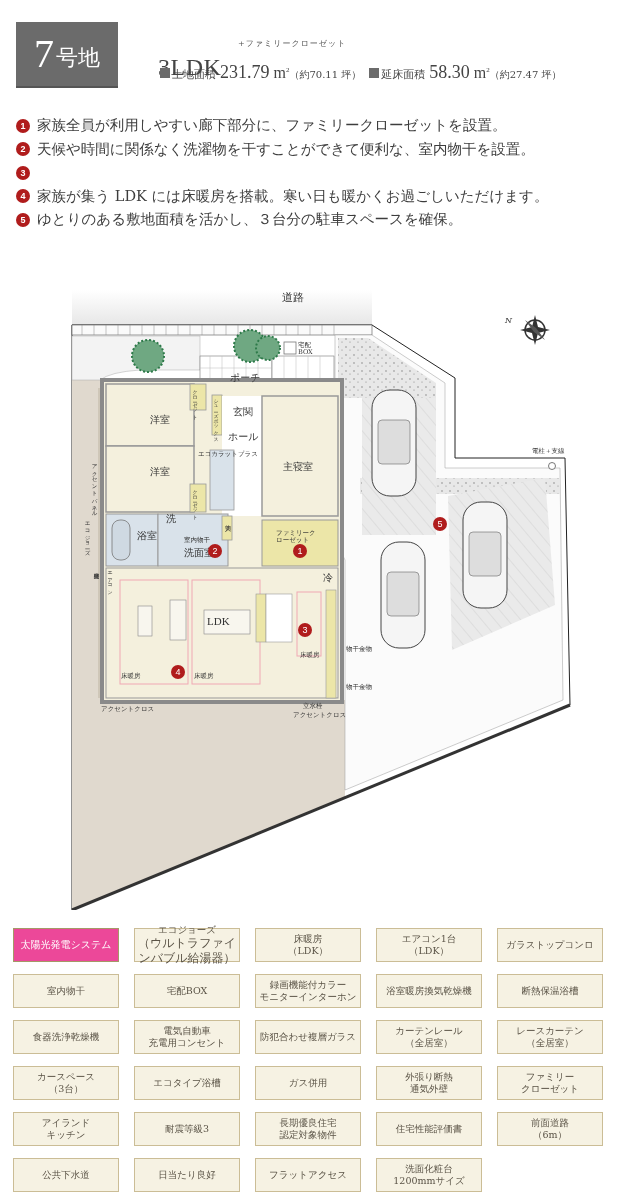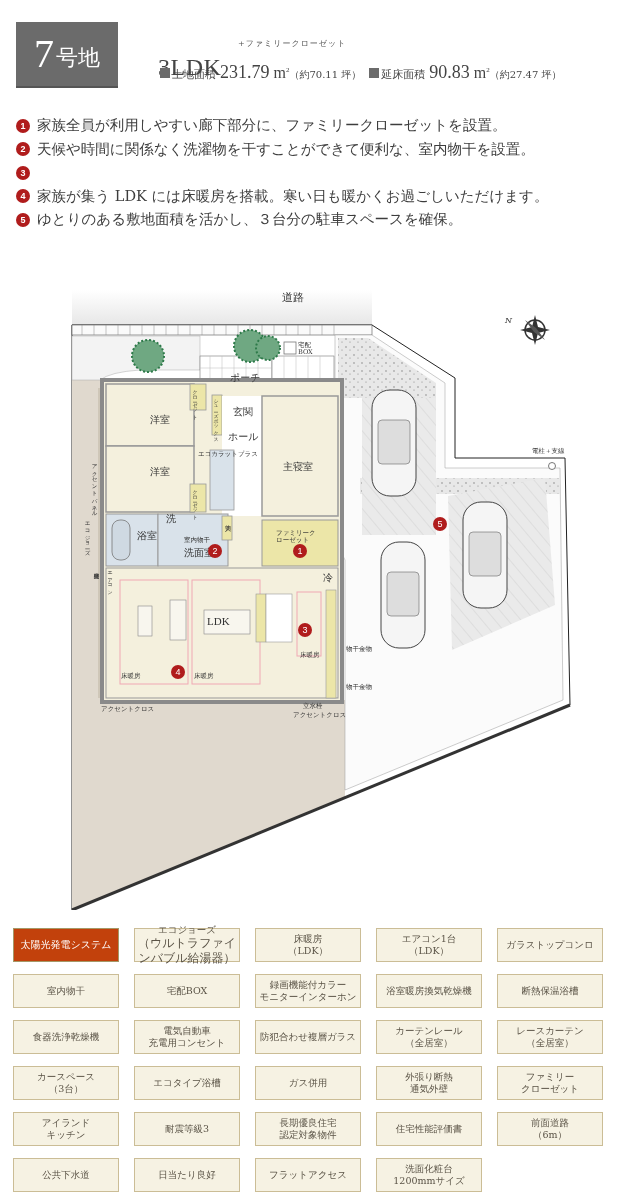--- a/index.html
+++ b/index.html
@@ -28,41 +28,41 @@
   .plan { position: absolute; left: 0; top: 290px; width: 620px; height: 620px; }
   .plan svg { width: 620px; height: 620px; display: block; }
   .plan-label { position: absolute; font-size: 10px; color: #333; white-space: nowrap; }
   .plan-label.sm { font-size: 6.5px; }
   .plan-label.vert { writing-mode: vertical-rl; font-size: 6.5px; letter-spacing: 0.5px; }
   .pin { position: absolute; width: 14px; height: 14px; border-radius: 50%; background: #b01c1c; color: #fff; font-size: 9px; font-family: "Liberation Sans", sans-serif; display: flex; align-items: center; justify-content: center; }
 
   
   .equip { position: absolute; left: 13px; top: 928px; width: 597px; display: grid; grid-template-columns: repeat(5, 106px); column-gap: 15px; row-gap: 12px; }
   .chip { height: 34px; background: #f6f2e3; border: 1.5px solid #cbbd96; color: #5a5346; font-size: 9.5px; display: flex; flex-direction: column; align-items: center; justify-content: center; text-align: center; line-height: 1.25; }
-  .chip.active { background: #c2410c; border-color: #a59867; color: #fff; font-size: 10px; }
+  .chip.active { background: #ec4899; border-color: #a59867; color: #fff; font-size: 10px; }
   .chip .sub { font-size: 12px; }
 </style>
 </head>
 <body>
 
 <div class="lot-badge">
   <span class="num">7</span>
   <span class="suffix">号地</span>
 </div>
 <div class="plan-type">3LDK</div>
 <div class="plan-extra">+ファミリークローゼット</div>
 <div class="areas">
   <span class="sq"></span>
   <span class="area-label">土地面積</span>
   <span class="area-value">231.79</span>
   <span class="area-unit"><span>m</span><sup>2</sup></span>
   <span class="area-tsubo">（約70.11 坪）</span>
   <span class="sq"></span>
   <span class="area-label">延床面積</span>
-  <span class="area-value">90.83</span>
+  <span class="area-value">58.30</span>
   <span class="area-unit"><span>m</span><sup>2</sup></span>
   <span class="area-tsubo">（約27.47 坪）</span>
 </div>
 
 <ul class="features">
   <li>
       <span class="badge">1</span>
       <span>家族全員が利用しやすい廊下部分に、ファミリークローゼットを設置。</span>
     </li>
   <li>

